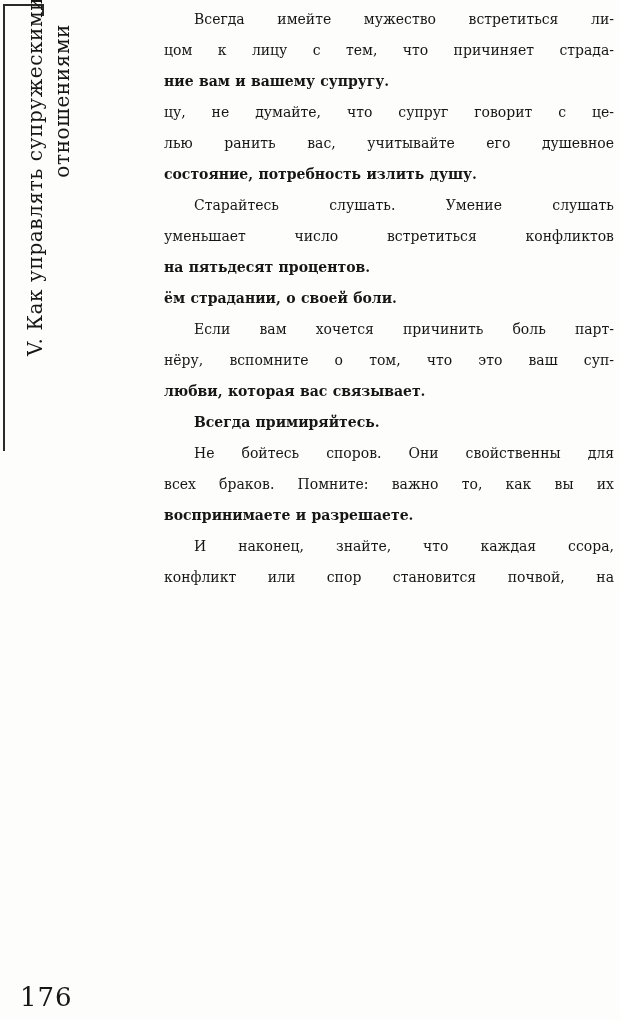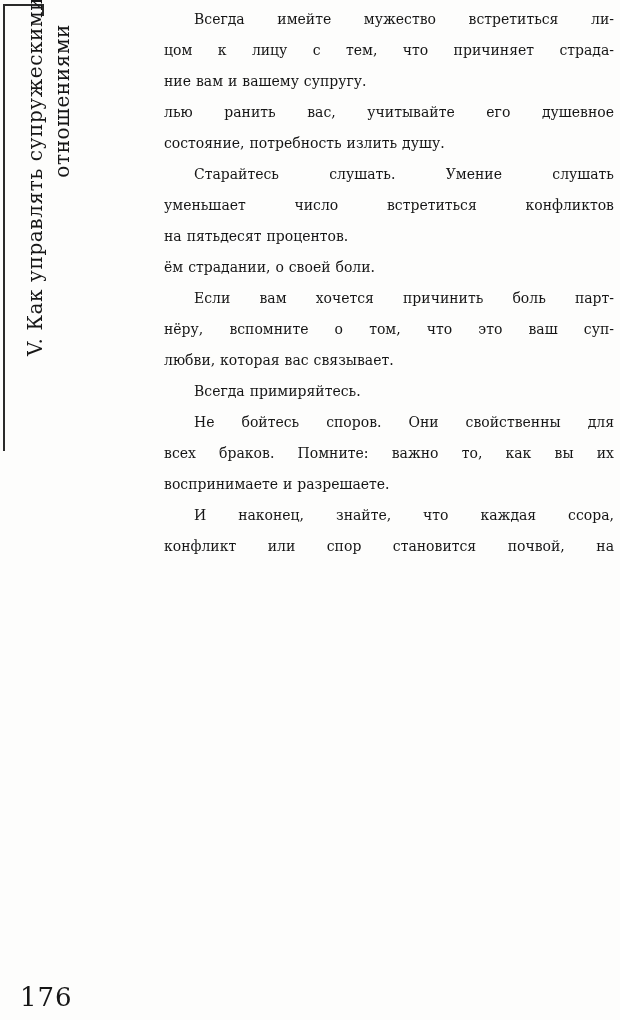--- a/index.html
+++ b/index.html
@@ -43,21 +43,21 @@
   }
   .para { margin: 0; }
   .line {
     font-size: 14px;
     line-height: 31px;
     text-align: justify;
     text-align-last: justify;
     word-spacing: 0.5px;
   }
   .line.first { padding-left: 30px; }
-  .line.last  { text-align-last: left; }
+  .line.last  { text-align-last: left; font-weight: bold; }
 
   .page-number {
     position: absolute;
     left: 20px;
     top: 982px;
     font-size: 26px;
     letter-spacing: 1px;
   }
 </style>
 </head>
@@ -75,20 +75,21 @@
   </div>
 
   <div class="text-column">
     <div id="paras-before">
         <div class="para">
           <div class="line first">Всегда имейте мужество встретиться ли-</div>
           <div class="line">цом к лицу с тем, что причиняет страда-</div>
           <div class="line last">ние вам и вашему супругу.</div>
         </div>
         <div class="para">
+          <div class="line">цу, не думайте, что супруг говорит с це-</div>
           <div class="line">лью ранить вас, учитывайте его душевное</div>
           <div class="line last">состояние, потребность излить душу.</div>
         </div>
         <div class="para">
           <div class="line first">Старайтесь слушать. Умение слушать</div>
           <div class="line">уменьшает число встретиться конфликтов</div>
           <div class="line last">на пятьдесят процентов.</div>
         </div>
         <div class="para">
           <div class="line last">ём страдании, о своей боли.</div>

